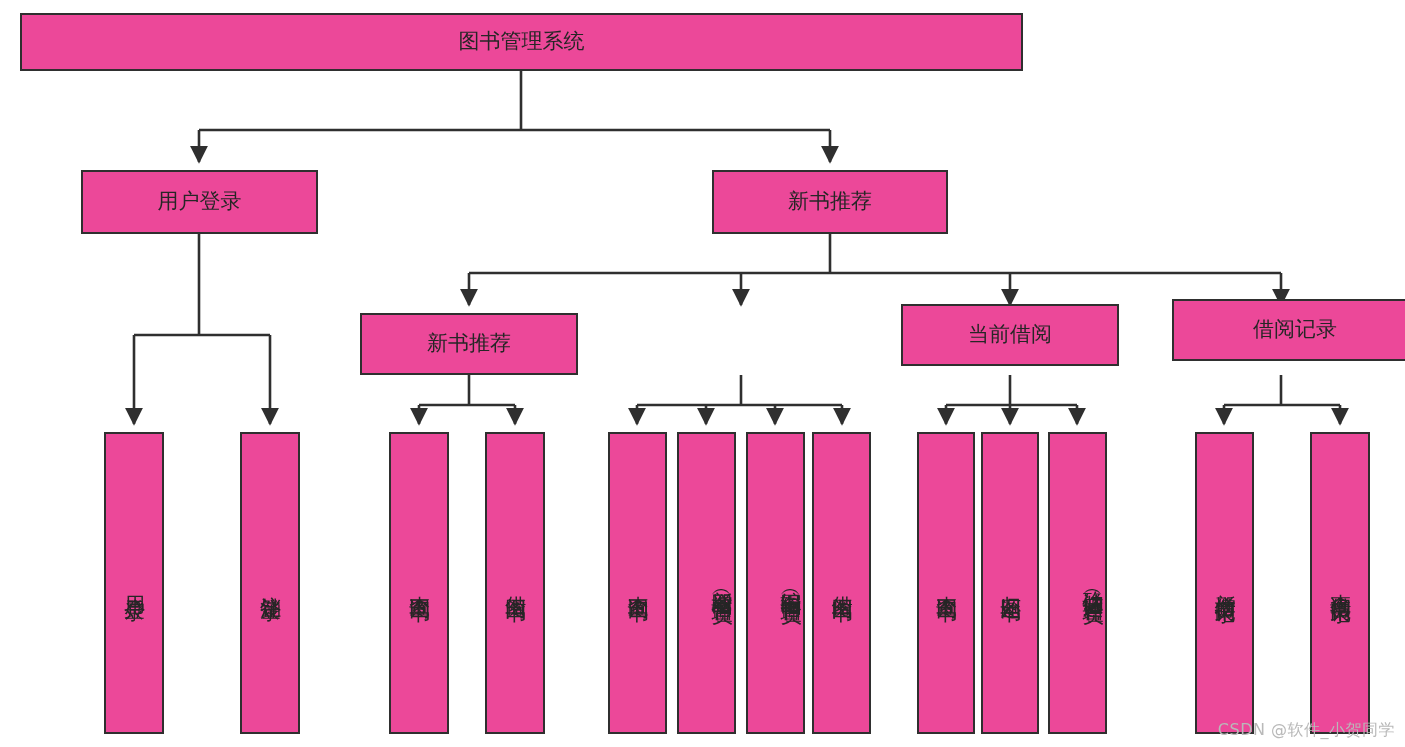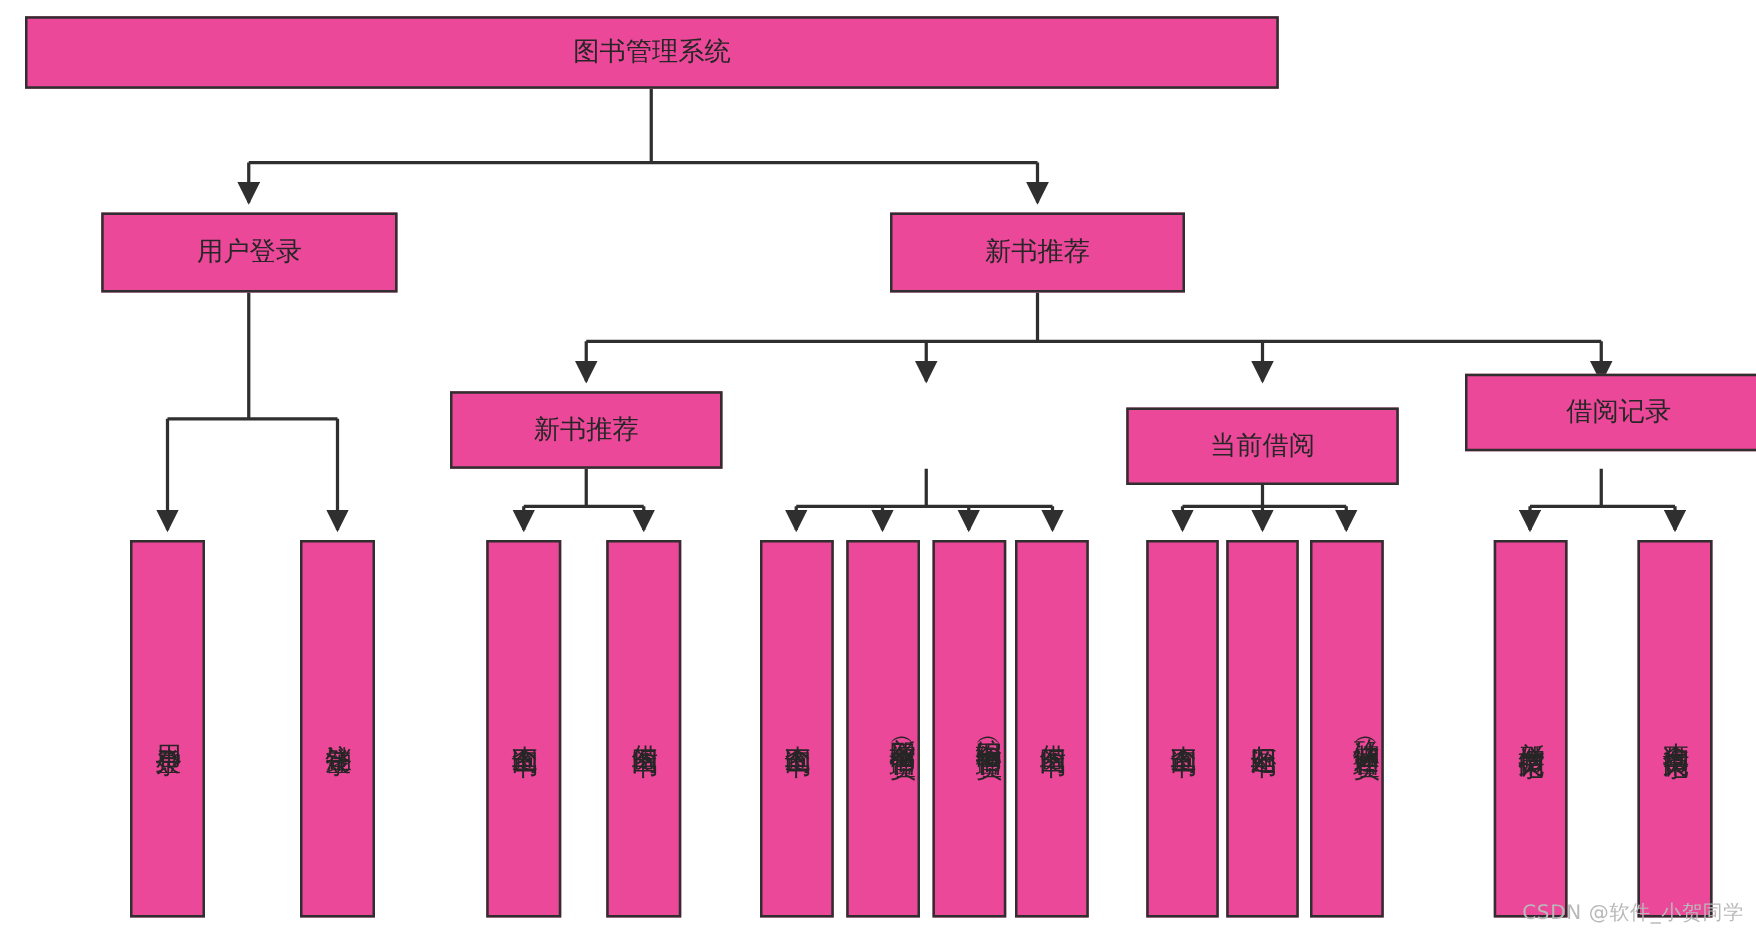--- a/index.html
+++ b/index.html
@@ -126,21 +126,21 @@
   <div class="node node-h" style="left:81px; top:170px; width:237px; height:64px;">
     <span>用户登录</span>
   </div>
   <div class="node node-h" style="left:712px; top:170px; width:236px; height:64px;">
     <span>新书推荐</span>
   </div>
 
   <div class="node node-h" style="left:360px; top:313px; width:218px; height:62px;">
     <span>新书推荐</span>
   </div>
-  <div class="node node-h" style="left:901px; top:326px; width:218px; height:62px;">
+  <div class="node node-h" style="left:901px; top:304px; width:218px; height:62px;">
     <span>当前借阅</span>
   </div>
   <div class="node node-h" style="left:1172px; top:299px; width:246px; height:62px;">
     <span>借阅记录</span>
   </div>
 
   <div class="node node-v center-v" style="left:104px; top:432px; width:60px; height:302px;">
     <span>用户登录</span>
   </div>
   <div class="node node-v center-v" style="left:240px; top:432px; width:60px; height:302px;">

